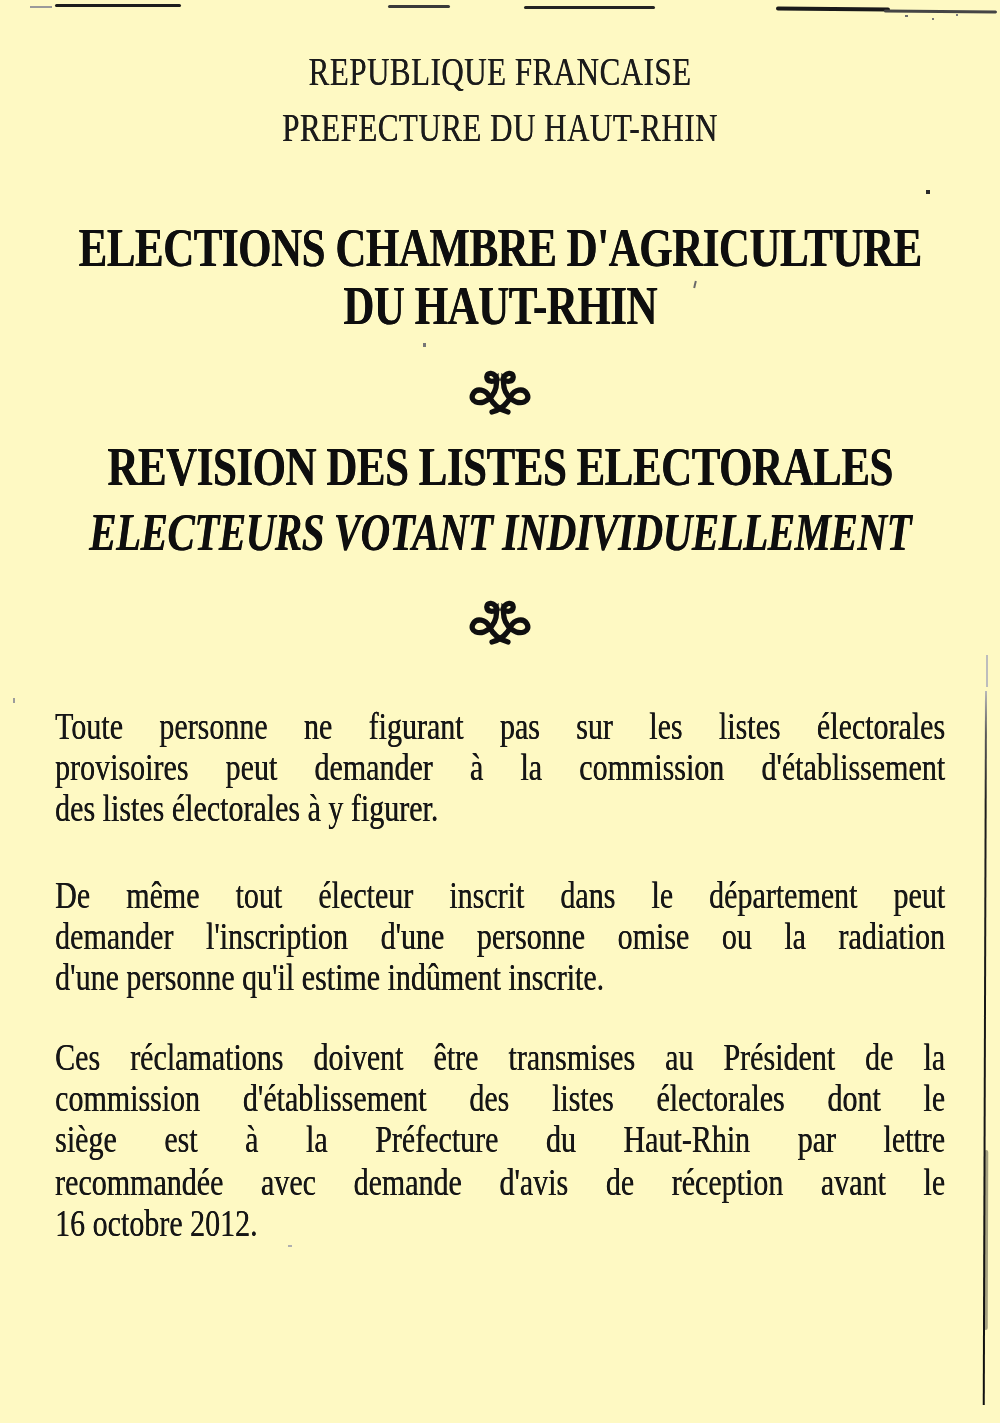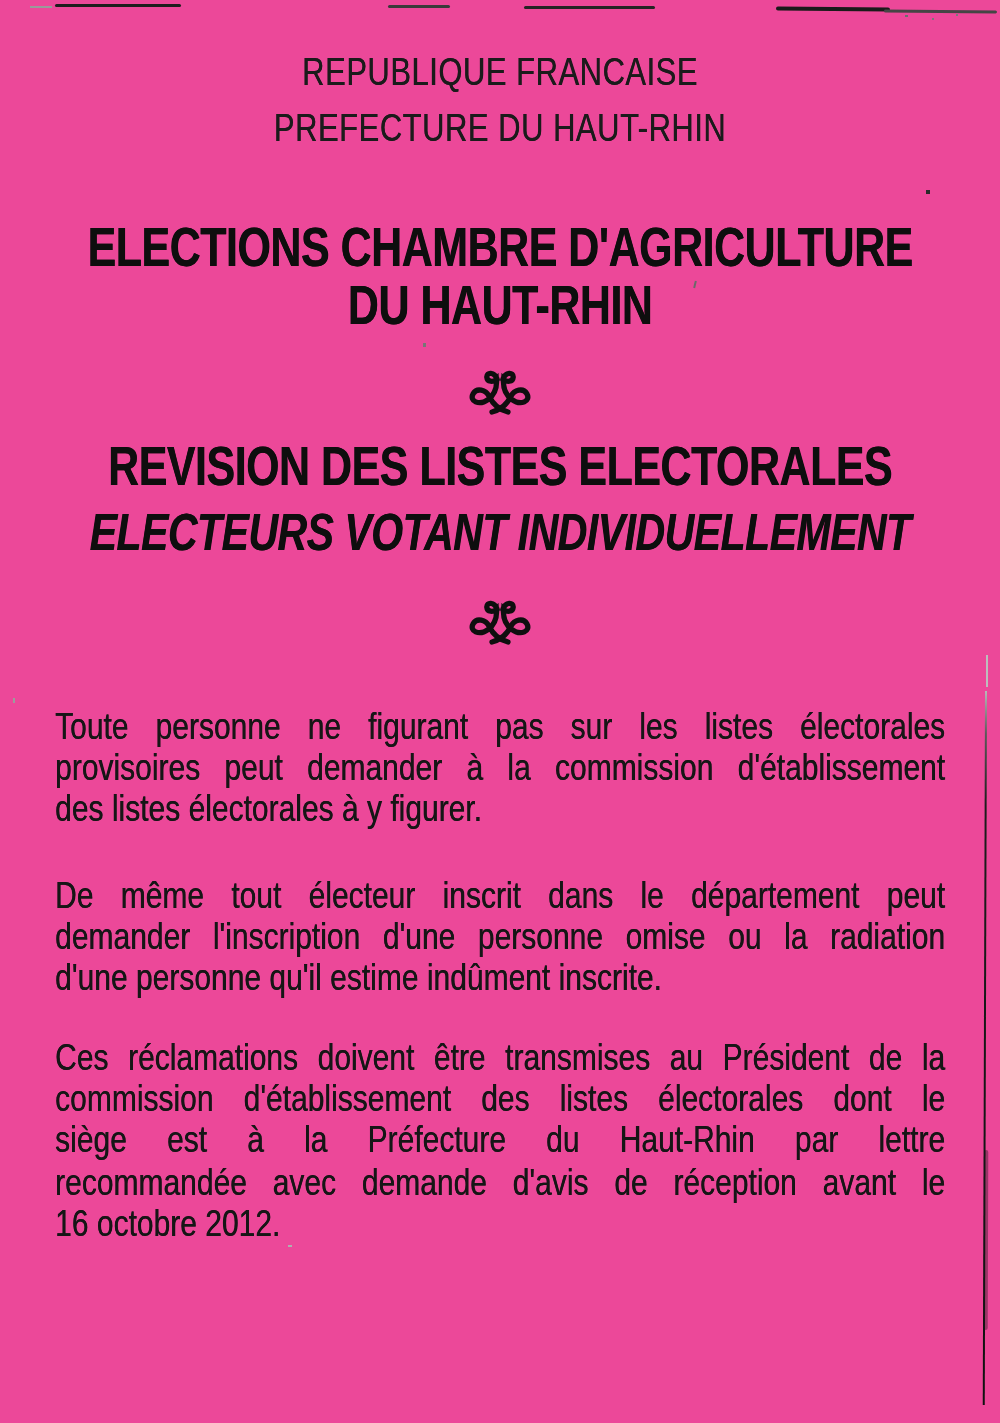--- a/index.html
+++ b/index.html
@@ -1,23 +1,23 @@
 <!DOCTYPE html>
 <html><head>
 <meta charset="utf-8">
 <style>
   html, body { margin: 0; padding: 0; background: #e8e8e8; }
   .page {
     position: relative;
     width: 1000px;
     height: 1423px;
     margin: 0 auto;
-    background: #ec4899;
+    background: #fef9c3;
     overflow: hidden;
-    font-family: Liberation Sans, sans-serif;
+    font-family: Liberation Serif, serif;
     color: #141414;
   }
 
   
   .mast-line {
     position: absolute;
     left: 0; width: 1000px;
     text-align: center;
     font-size: 31px;
     letter-spacing: 0.5px;

